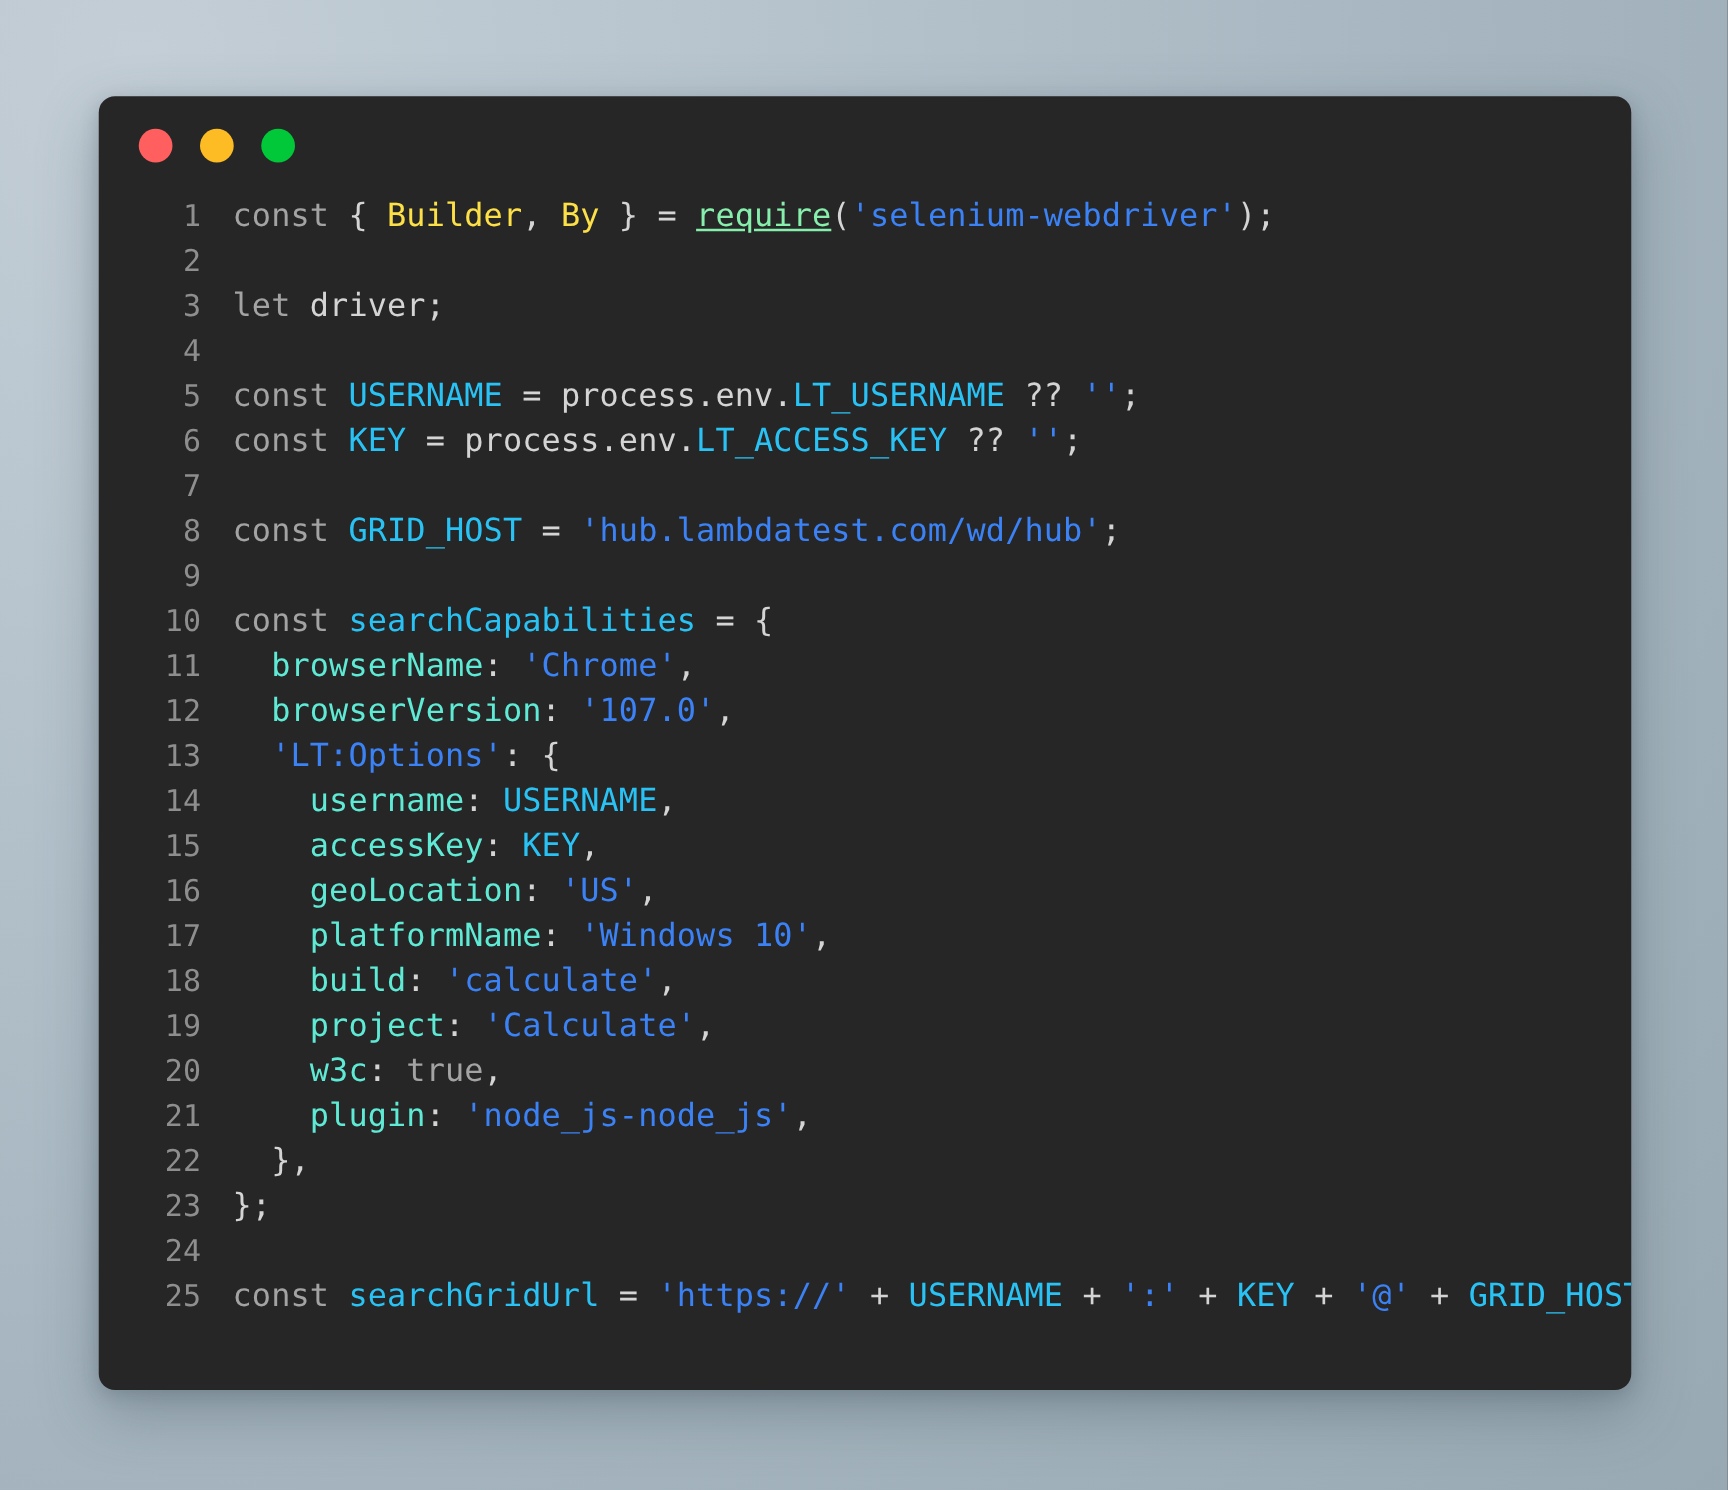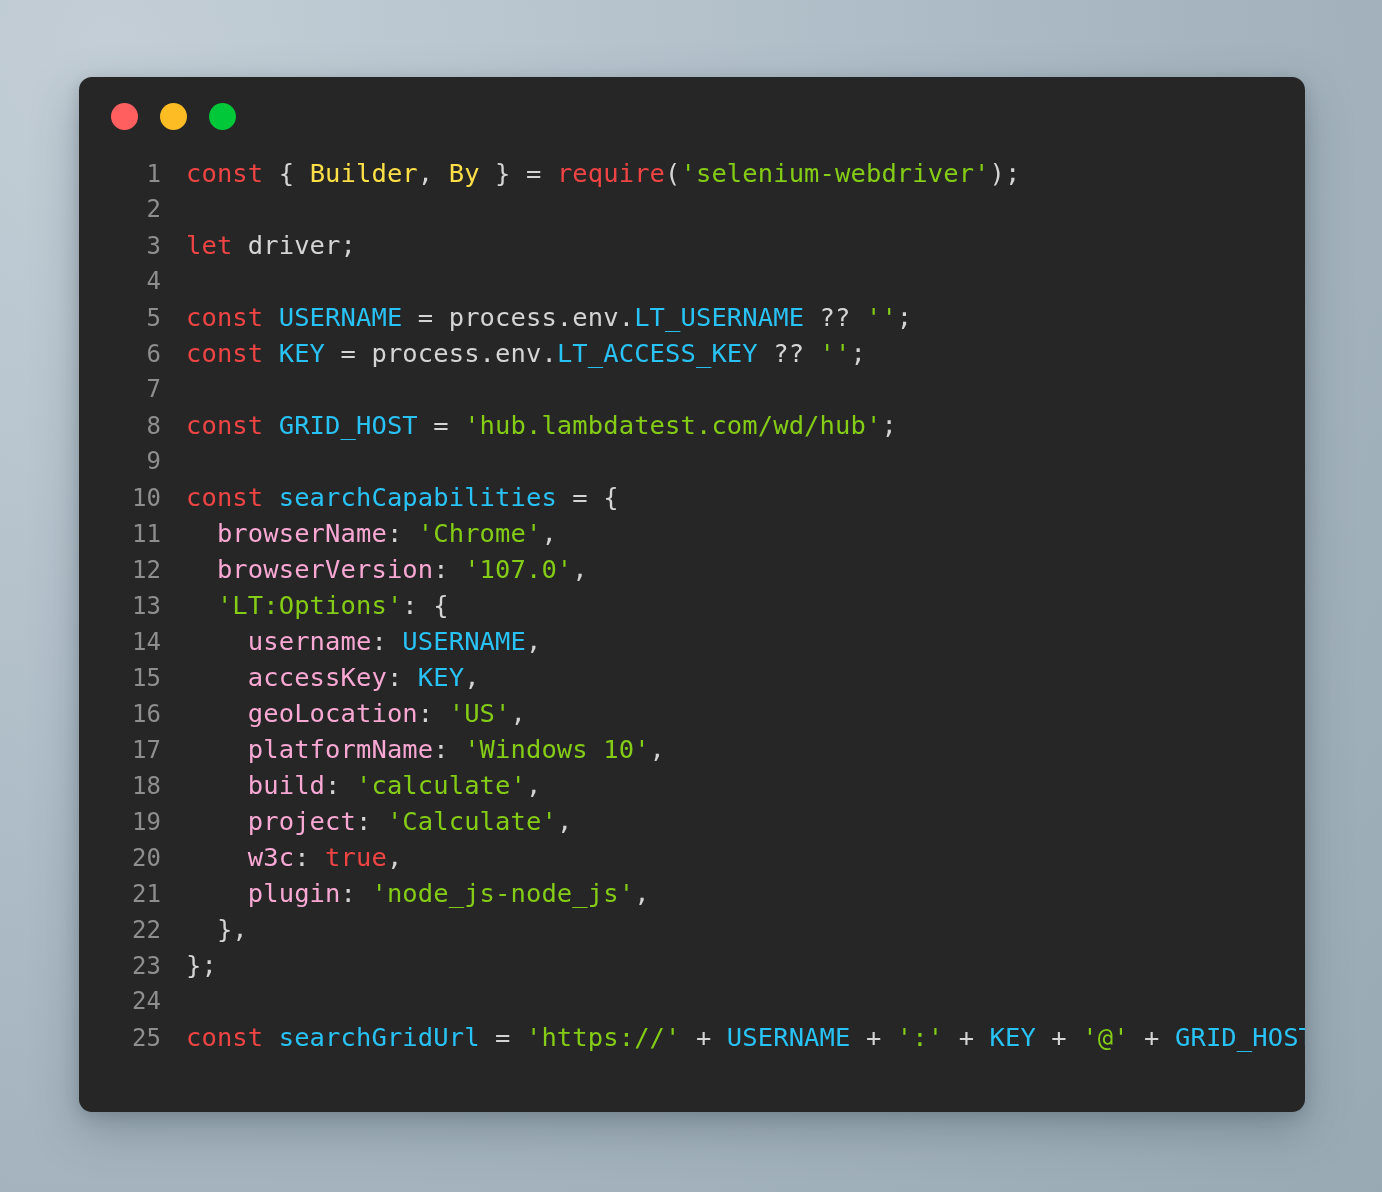--- a/index.html
+++ b/index.html
@@ -78,26 +78,26 @@
     font-size: 24px;
   }
   .code-text {
     padding-left: 25px;
     color: #d4d4d4;
     flex: 1;
     overflow: hidden;
   }
 
   
-  .tok-kw      { color: #ef4444; text-align: center; }   
+  .tok-kw      { color: #a3a3a3; text-align: center; }   
   .tok-id      { color: #29c2f5; }   
   .tok-cls     { color: #fde047; }   
-  .tok-fn      { color: #ef4444; }   
-  .tok-str     { color: #84cc16; }   
-  .tok-prop    { color: #f9a8d4; }   
+  .tok-fn      { color: #86efac; text-decoration: underline; }   
+  .tok-str     { color: #3b82f6; }   
+  .tok-prop    { color: #5eead4; }   
   .tok-plain   { color: #d4d4d4; }   
   .tok-punct   { color: #d4d4d4; }
 </style>
 </head>
 <body>
 
 <div class="window">
 
   <div class="titlebar">
     <div class="dots">

